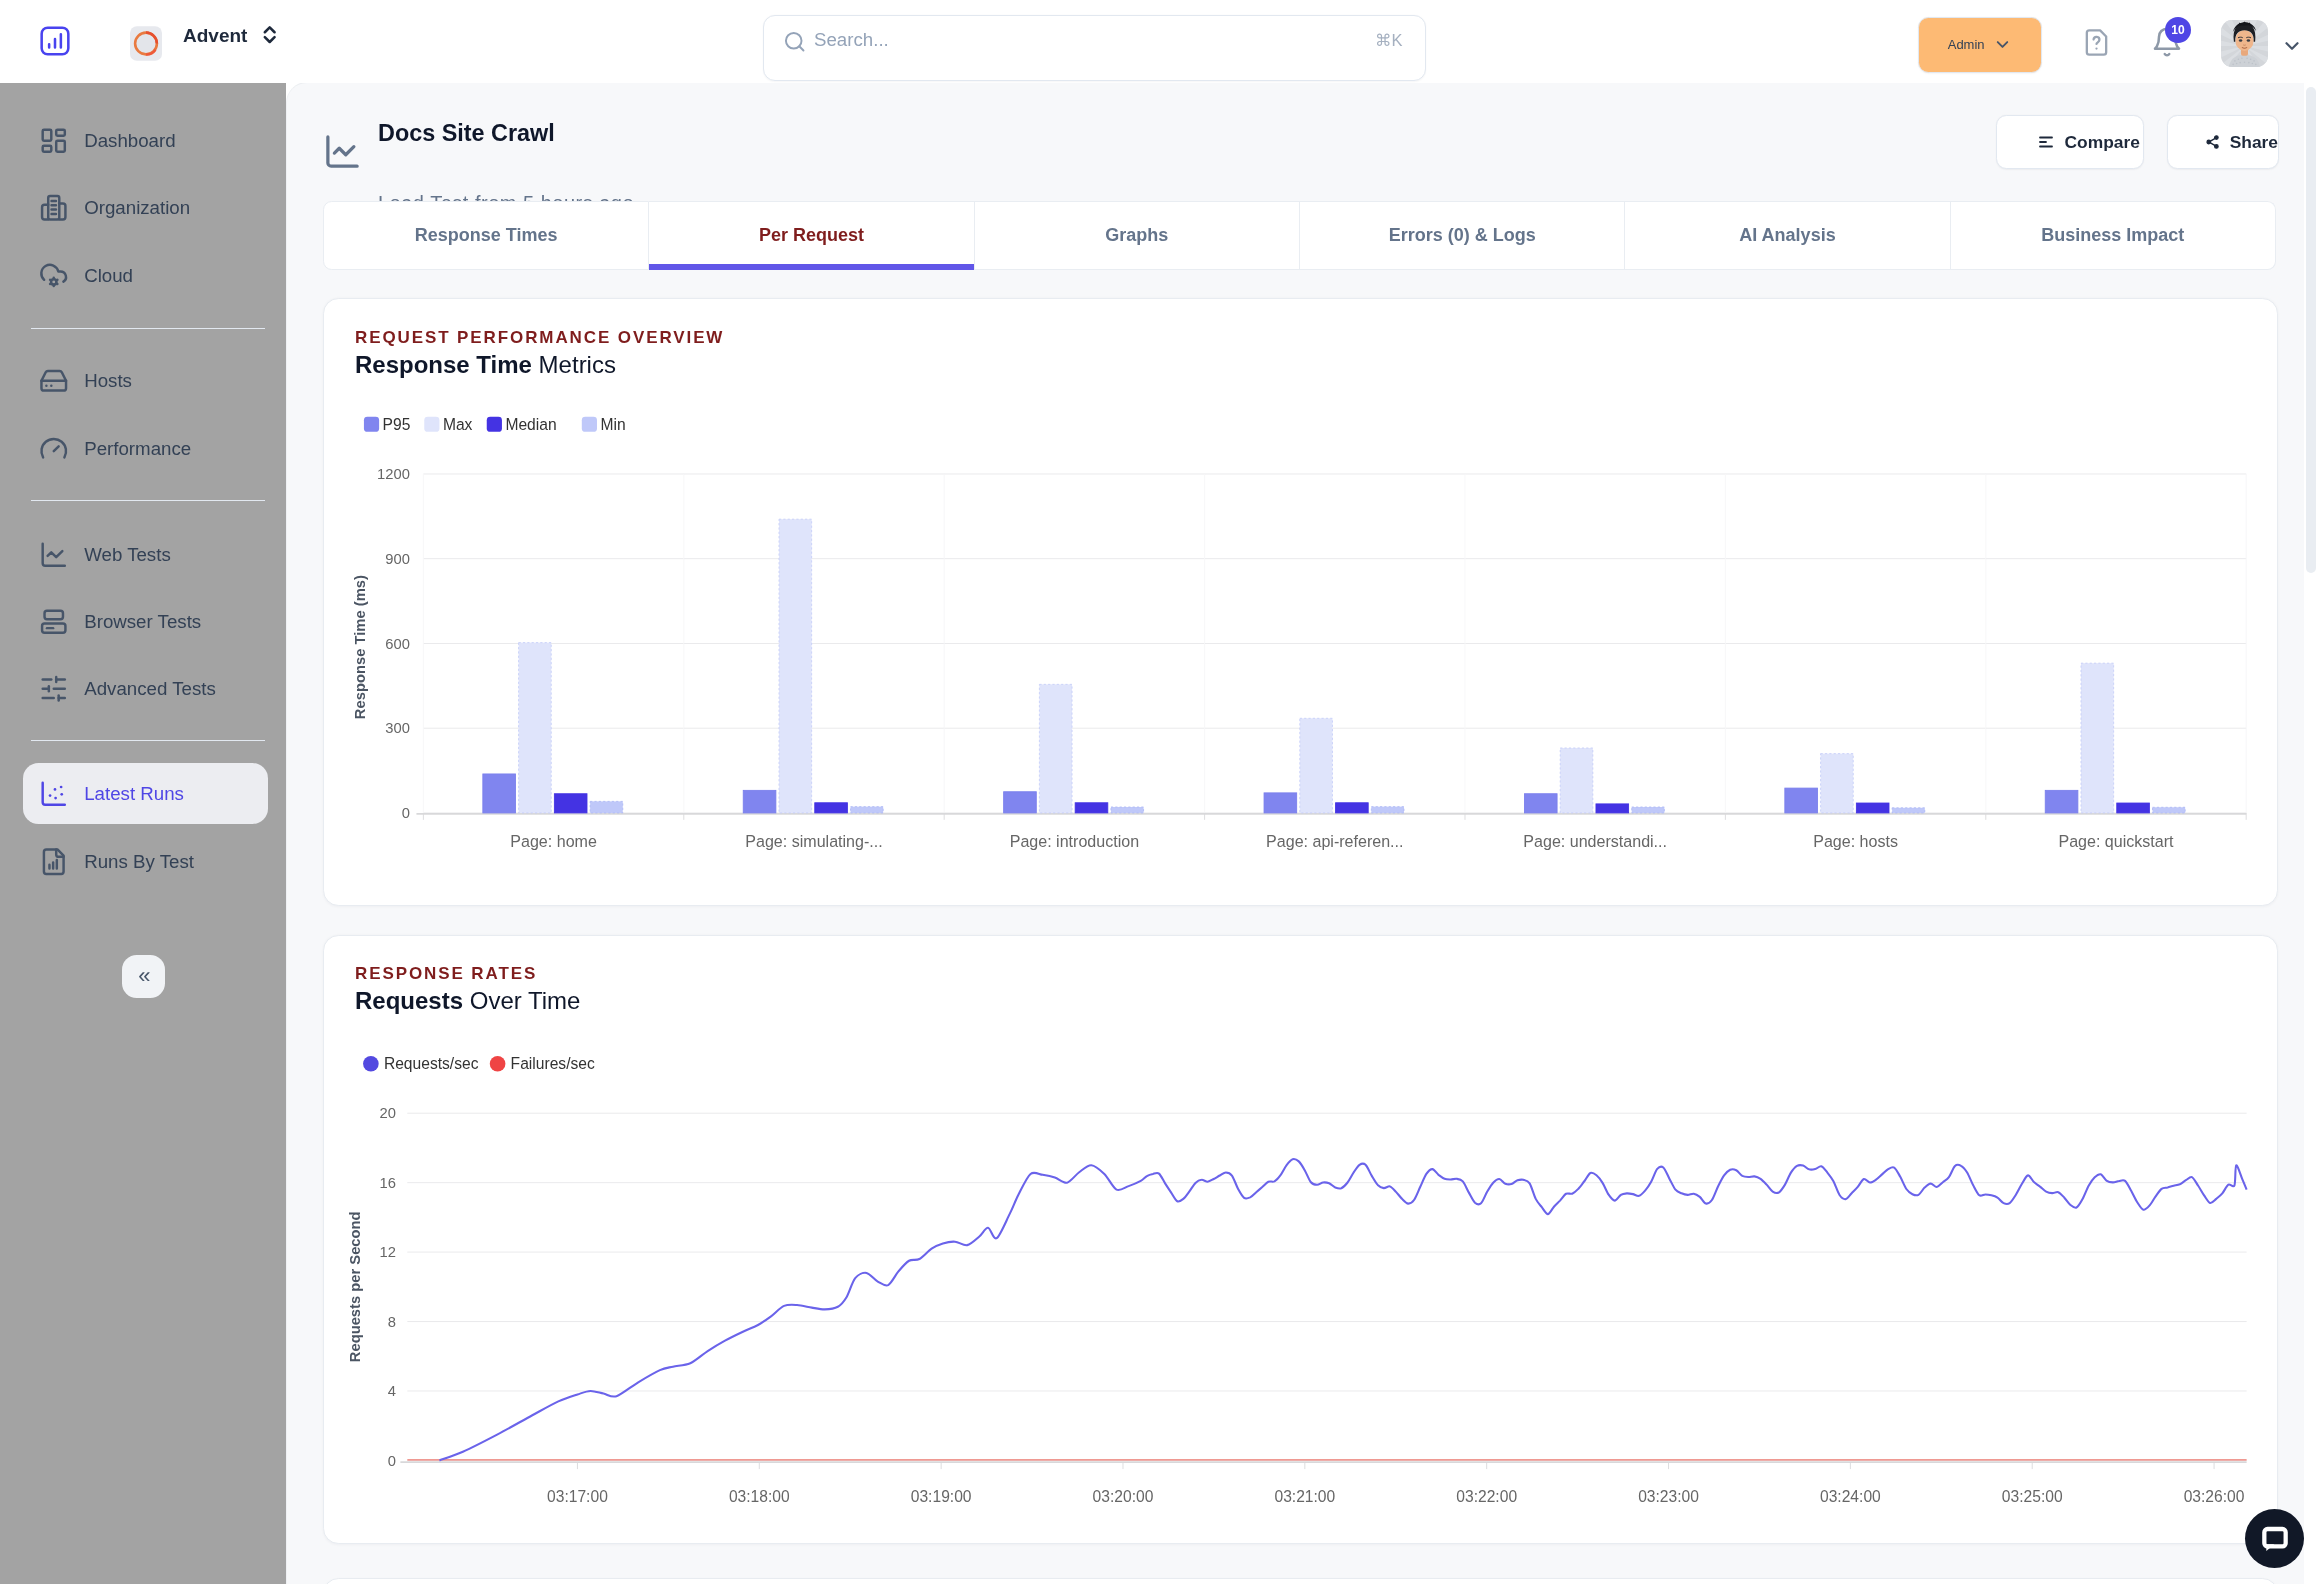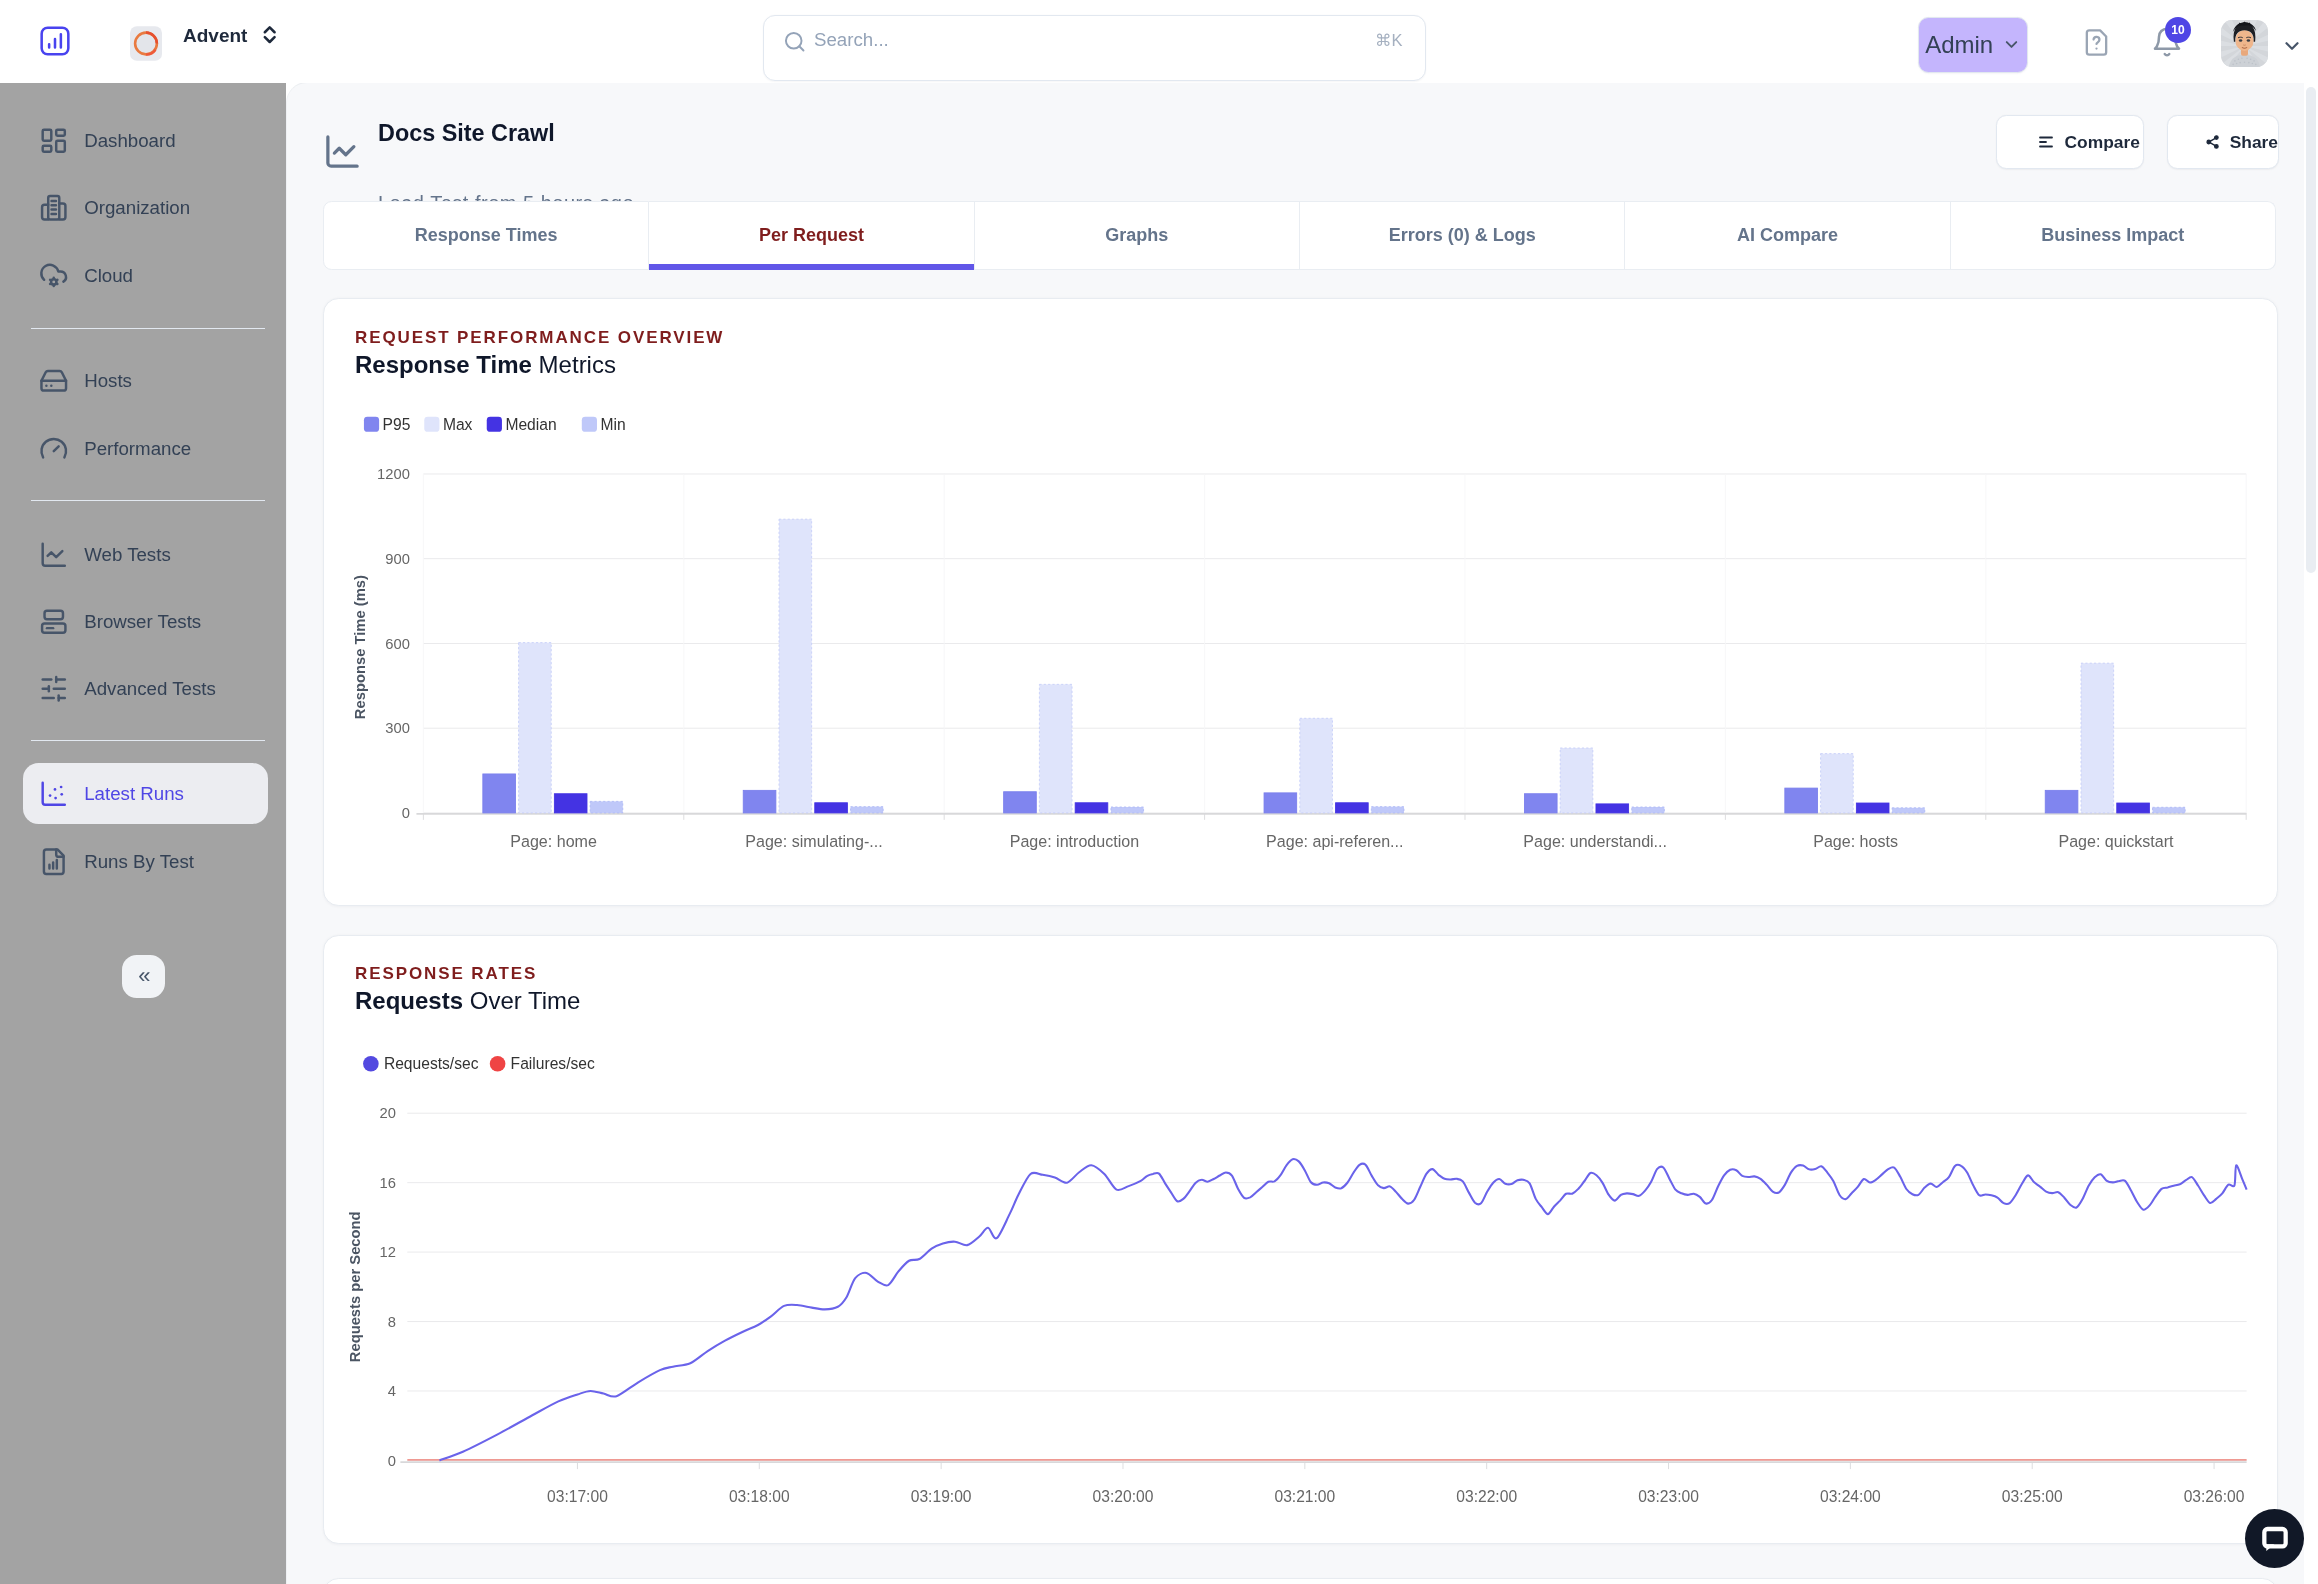--- a/index.html
+++ b/index.html
@@ -6,21 +6,21 @@
 html,body { width:2319px; height:1584px; overflow:hidden; }
 body { font-family:"Liberation Sans", sans-serif; background:#fff; position:relative; color:#0f172a; }
 .abs { position:absolute; }
 svg { display:block; }
 
 
 #topbar { position:absolute; left:0; top:0; width:2319px; height:83px; background:#fff; z-index:5; }
 #searchbox { position:absolute; left:763px; top:14.8px; width:663px; height:66px; background:#fff; border:0.9px solid #e2e8f0; border-radius:12px; box-shadow:0 0.9px 1.7px rgba(15,23,42,.04); }
 #searchbox .ph { position:absolute; left:50px; top:0; height:49px; display:flex; align-items:center; font-size:18.7px; color:#94a3b8; }
 #searchbox .kbd { position:absolute; right:22.6px; top:0; height:49px; display:flex; align-items:center; font-size:16.5px; color:#a5b0c0; }
-#adminbtn { position:absolute; left:1918px; top:16.5px; width:110px; height:56px; background:#c4b5fd; border:0.9px solid #e2e8f0; border-radius:10.4px; box-shadow:0 0.9px 1.7px rgba(15,23,42,.04); display:flex; align-items:center; justify-content:center; gap:8.7px; font-size:24px; font-weight:500; color:#334155; }
+#adminbtn { position:absolute; left:1918px; top:16.5px; width:124px; height:56px; background:#fdba74; border:0.9px solid #e2e8f0; border-radius:10.4px; box-shadow:0 0.9px 1.7px rgba(15,23,42,.04); display:flex; align-items:center; justify-content:center; gap:8.7px; font-size:13px; font-weight:500; color:#334155; }
 #bellbadge { position:absolute; left:2165px; top:16.5px; width:26px; height:26px; background:#4f46e5; border-radius:50%; color:#fff; font-size:12px; font-weight:700; text-align:center; line-height:26px; z-index:6; }
 #avatar { position:absolute; left:2221px; top:20px; width:47px; height:47px; border-radius:11.3px; overflow:hidden; }
 
 
 #sidebar { position:absolute; left:0; top:83px; width:286px; height:1501px; background:#a3a3a3; }
 .nav-item { position:absolute; left:22.6px; width:245px; height:57px; display:flex; align-items:center; gap:15.6px; padding-left:16.5px; font-size:18.7px; font-weight:500; color:#334155; border-radius:14px; }
 .nav-item.active { background:#ecedf1; color:#4f46e5; top:680px; height:61px; border-radius:15.6px; }
 .nav-div { position:absolute; left:31px; width:234px; height:0.9px; background:#e2e8f0; }
 #collapse { position:absolute; left:122px; top:872px; width:43px; height:43px; border-radius:14.8px; background:#f1f3f6; color:#475569; font-size:22px; text-align:center; line-height:41px; letter-spacing:-1.7px; }
 
@@ -181,21 +181,21 @@
       <line x1="15.41" y1="6.51" x2="8.59" y2="10.49"></line>
     </svg>
     <span>Share</span>
   </div>
 
 <div id="tabs">
   <div class="tab">Response Times</div>
   <div class="tab active">Per Request</div>
   <div class="tab">Graphs</div>
   <div class="tab">Errors (0) &amp; Logs</div>
-  <div class="tab">AI Compare</div>
+  <div class="tab">AI Analysis</div>
   <div class="tab">Business Impact</div>
 </div>
 
 <div class="card" id="card1">
   <div class="eyebrow" style="top:29px;">REQUEST PERFORMANCE OVERVIEW</div>
   <div class="ctitle" style="top:52px;"><b>Response Time</b> Metrics</div>
   <svg class="abs" style="left:0;top:0;" width="1953" height="606" viewBox="0 0 2250 698">
       <rect x="46.0" y="135.5" width="17.5" height="17.5" rx="4" fill="#8085ef"></rect>
       <text x="67.5" y="150.5" font-size="18" fill="#333">P95</text>
       <rect x="115.5" y="135.5" width="17.5" height="17.5" rx="4" fill="#dfe4fb"></rect>

